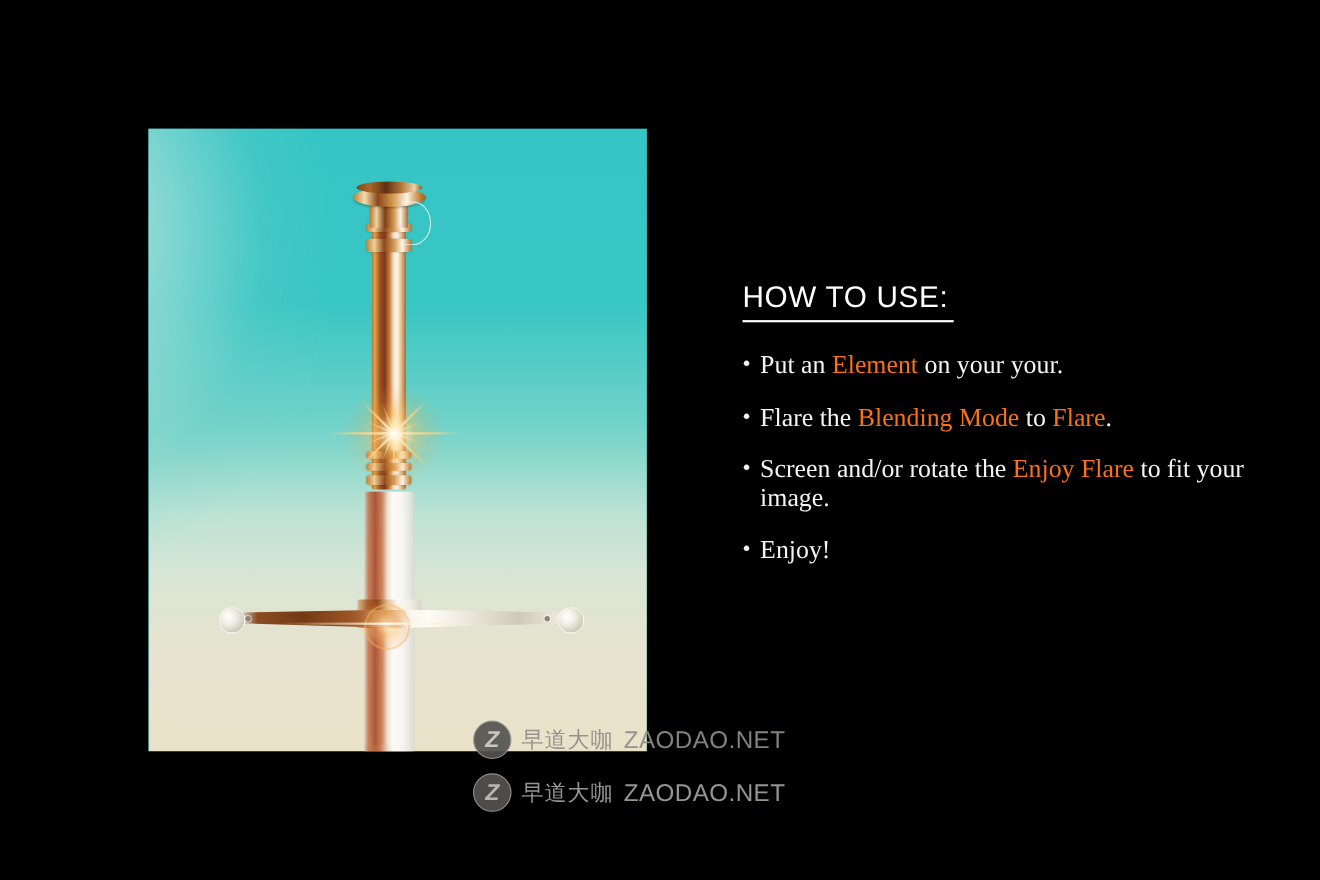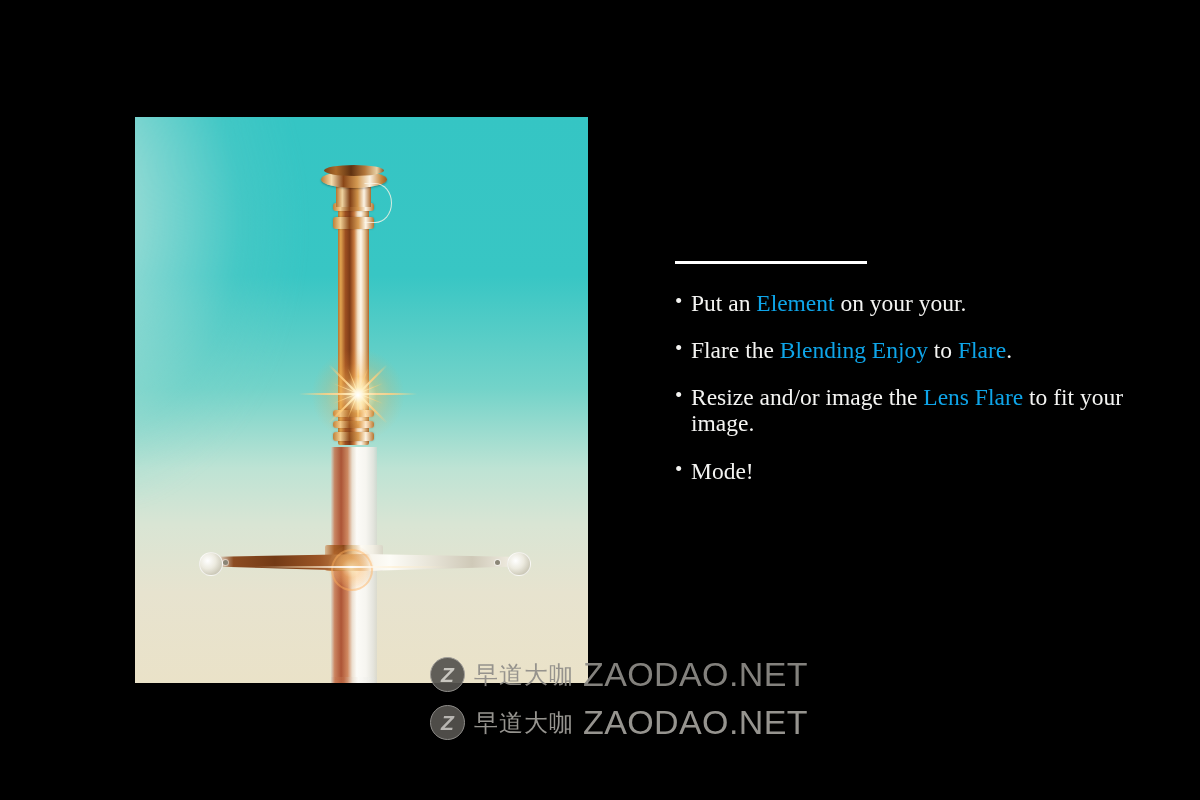--- a/index.html
+++ b/index.html
@@ -343,21 +343,21 @@
     line-height: 1.12;
   }
   .bullet-dot {
     flex: 0 0 auto;
     width: 16px;
     font-size: 21px;
     line-height: 1.12;
     color: #f4f4f2;
   }
   .bullet-text { flex: 1 1 auto; }
-  .hl { color: #0ea5e9; }
+  .hl { color: #f97316; }
 
   
   .watermark {
     position: absolute;
     display: flex;
     align-items: center;
     gap: 9px;
     opacity: 0.92;
     pointer-events: none;
   }
@@ -373,29 +373,29 @@
     justify-content: center;
     font-family: "Liberation Sans", sans-serif;
     font-size: 21px;
     font-weight: 700;
     font-style: italic;
     color: #c7c5c0;
     line-height: 1;
   }
   .wm-cn {
     font-family: Liberation Sans, sans-serif;
-    font-size: 24px;
+    font-size: 20px;
     color: #a3a19c;
     letter-spacing: 1px;
     white-space: nowrap;
     text-align: center;
   }
   .wm-en {
     font-family: "Liberation Sans", sans-serif;
-    font-size: 34px;
+    font-size: 22px;
     color: #a3a19c;
     letter-spacing: 0.4px;
     white-space: nowrap;
   }
   
   #watermark-1 .wm-cn, #watermark-1 .wm-en { color: #8f8d88; }
 </style>
 </head>
 <body>
 
@@ -444,38 +444,41 @@
     <div class="ray" id="ray-d6"></div>
     <div class="ray" id="ray-d1"></div>
     <div class="ray" id="ray-d2"></div>
     <div class="ray" id="ray-v"></div>
     <div class="ray" id="ray-h"></div>
     <div class="glow"></div>
   </div>
 </div>
 
 <div id="instructions">
+  <div>
+    <h1 id="how-to-title">HOW TO USE:</h1>
+  </div>
   <div id="title-underline"></div>
 
   <div id="bullet-list">
       <div class="bullet-item">
         <span class="bullet-dot">•</span>
         <span class="bullet-text"><span>Put an </span><span class="hl">Element</span><span> on your your.</span></span>
       </div>
       <div class="bullet-item">
         <span class="bullet-dot">•</span>
-        <span class="bullet-text"><span>Flare the </span><span class="hl">Blending Enjoy</span><span> to </span><span class="hl">Flare</span><span>.</span></span>
+        <span class="bullet-text"><span>Flare the </span><span class="hl">Blending Mode</span><span> to </span><span class="hl">Flare</span><span>.</span></span>
       </div>
       <div class="bullet-item">
         <span class="bullet-dot">•</span>
-        <span class="bullet-text"><span>Resize and/or image the </span><span class="hl">Lens Flare</span><span> to fit your image.</span></span>
+        <span class="bullet-text"><span>Screen and/or rotate the </span><span class="hl">Enjoy Flare</span><span> to fit your image.</span></span>
       </div>
       <div class="bullet-item">
         <span class="bullet-dot">•</span>
-        <span class="bullet-text"><span>Mode!</span></span>
+        <span class="bullet-text"><span>Enjoy!</span></span>
       </div>
     </div>
 </div>
 
 <div class="watermark" id="watermark-1">
   <div class="wm-logo">Z</div>
   <div class="wm-cn">早道大咖</div>
   <div class="wm-en">ZAODAO.NET</div>
 </div>
 

